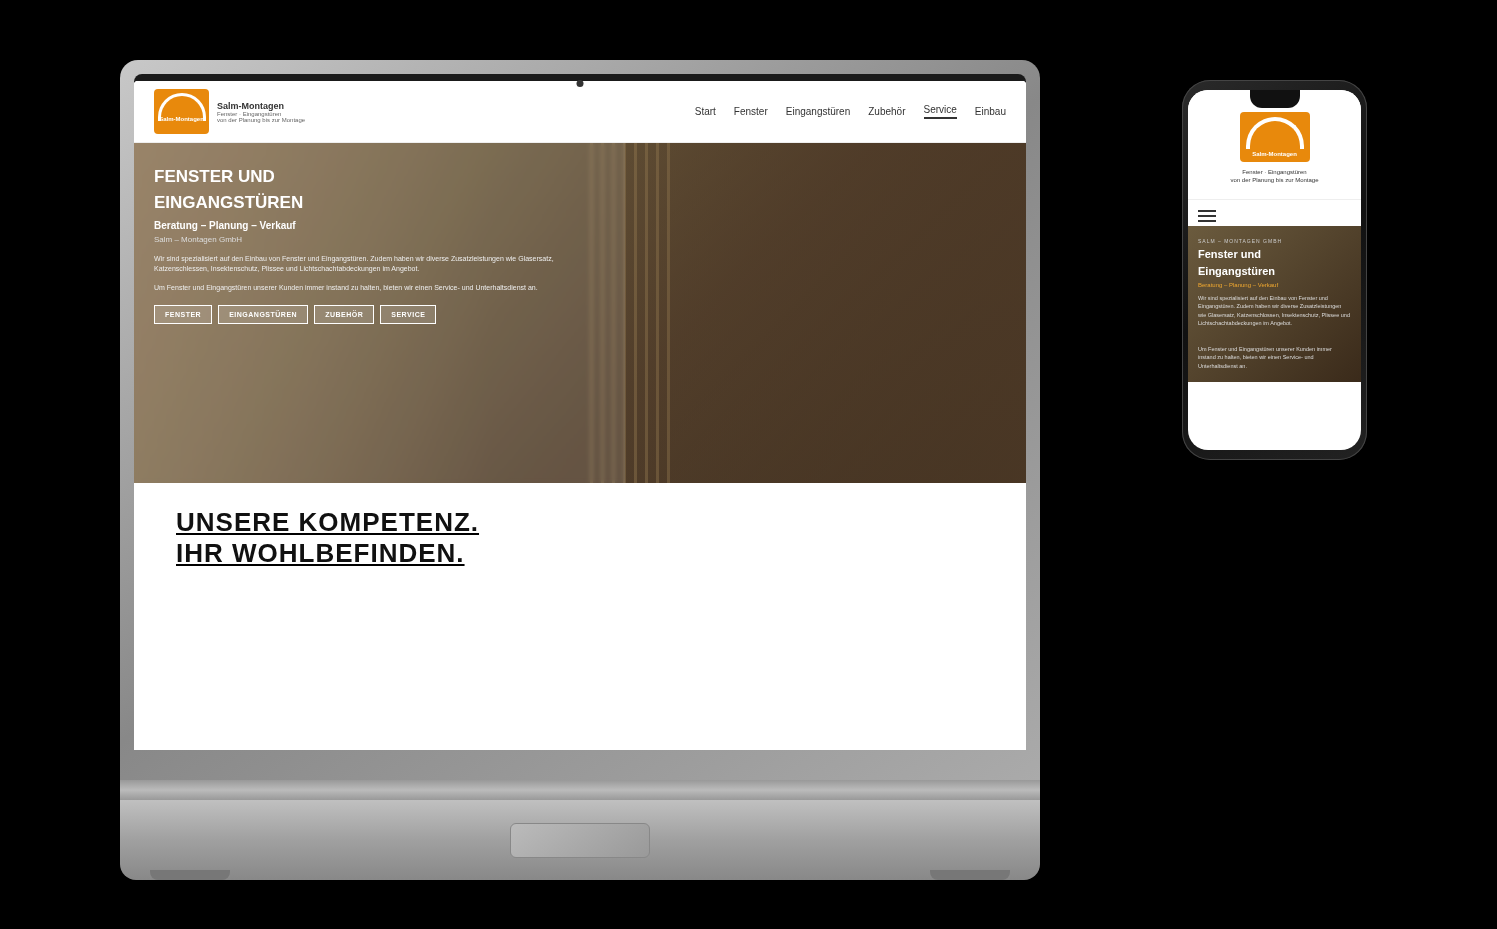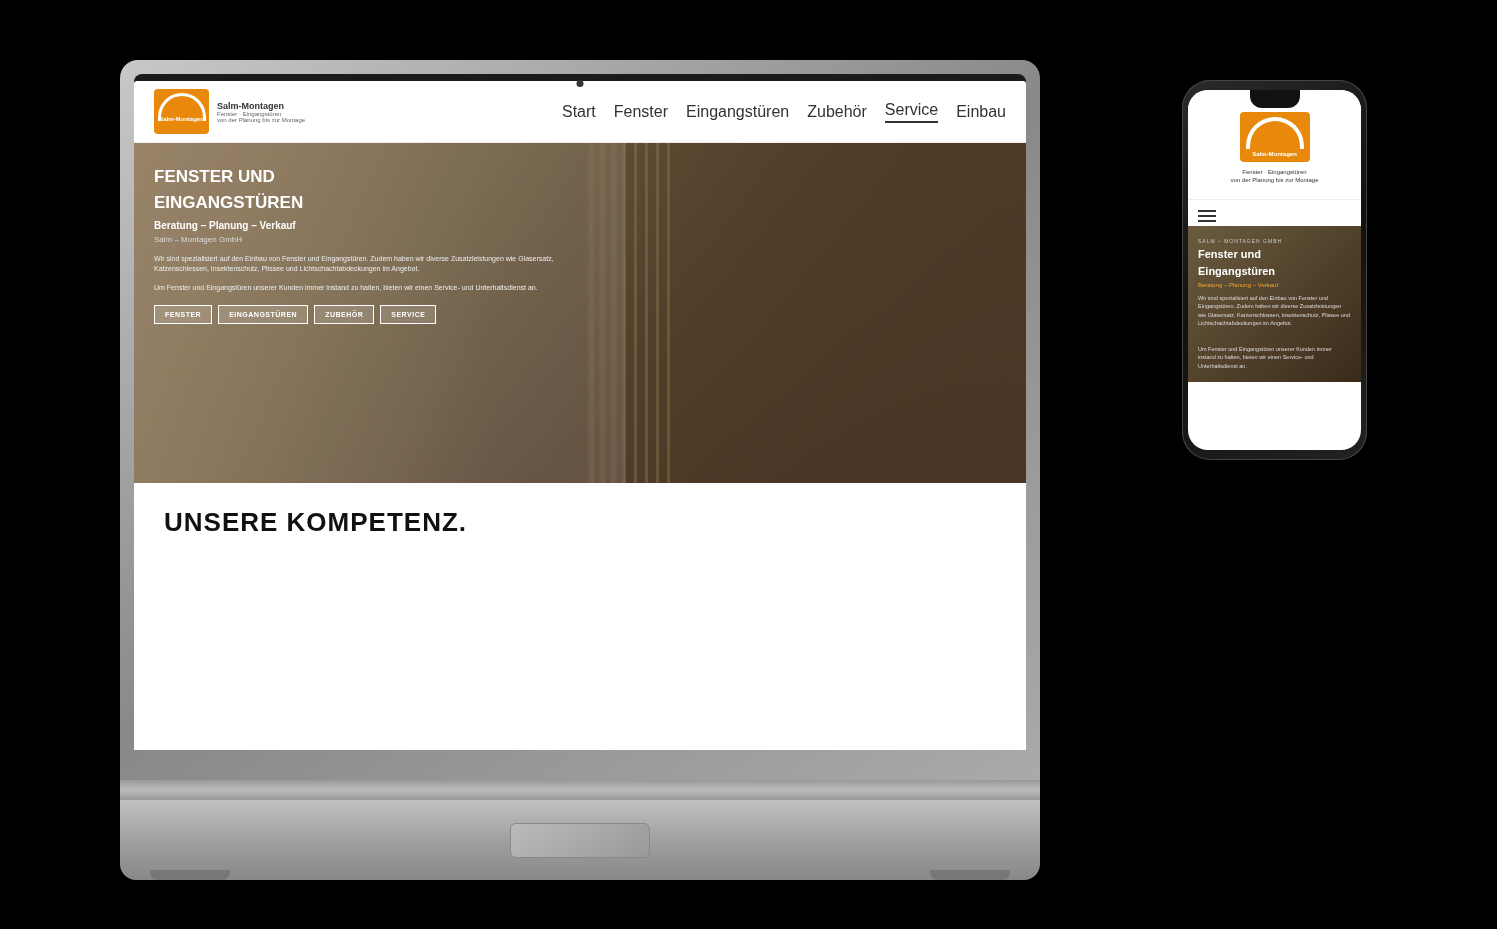--- a/index.html
+++ b/index.html
@@ -199,21 +199,21 @@
       color: #666;
     }
 
     .site-menu {
       display: flex;
       gap: 18px;
       align-items: center;
     }
 
     .site-menu a {
-      font-size: 16px;
+      font-size: 10px;
       color: #333;
       text-decoration: none;
       font-weight: 500;
       text-align: center;
     }
 
     .site-menu a.active {
       color: #333;
       border-bottom: 2px solid #333;
       padding-bottom: 2px;
@@ -314,21 +314,22 @@
       font-size: 7px;
       font-weight: bold;
       letter-spacing: 0.5px;
       cursor: pointer;
       text-transform: uppercase;
     }
 
     
     .site-bottom {
       background: #fff;
-      padding: 24px 30px;
+      padding: 24px 42px;
+      text-decoration: underline;
     }
 
     .site-bottom-heading {
       font-size: 26px;
       font-weight: 900;
       color: #111;
       text-transform: uppercase;
       letter-spacing: 1px;
       line-height: 1.2;
     }
@@ -532,20 +533,21 @@
                   <button class="hero-btn">FENSTER</button>
                   <button class="hero-btn">EINGANGSTÜREN</button>
                   <button class="hero-btn">ZUBEHÖR</button>
                   <button class="hero-btn">SERVICE</button>
                 </div>
               </div>
             </div>
 
             <div class="site-bottom">
               <div class="site-bottom-heading">UNSERE KOMPETENZ.</div>
+              <div class="site-bottom-heading">IHR WOHLBEFINDEN.</div>
             </div>
 
           </div>
         </div>
       </div>
     </div>
 
     <div class="laptop-base">
       <div class="laptop-hinge"></div>
       <div class="laptop-bottom">

